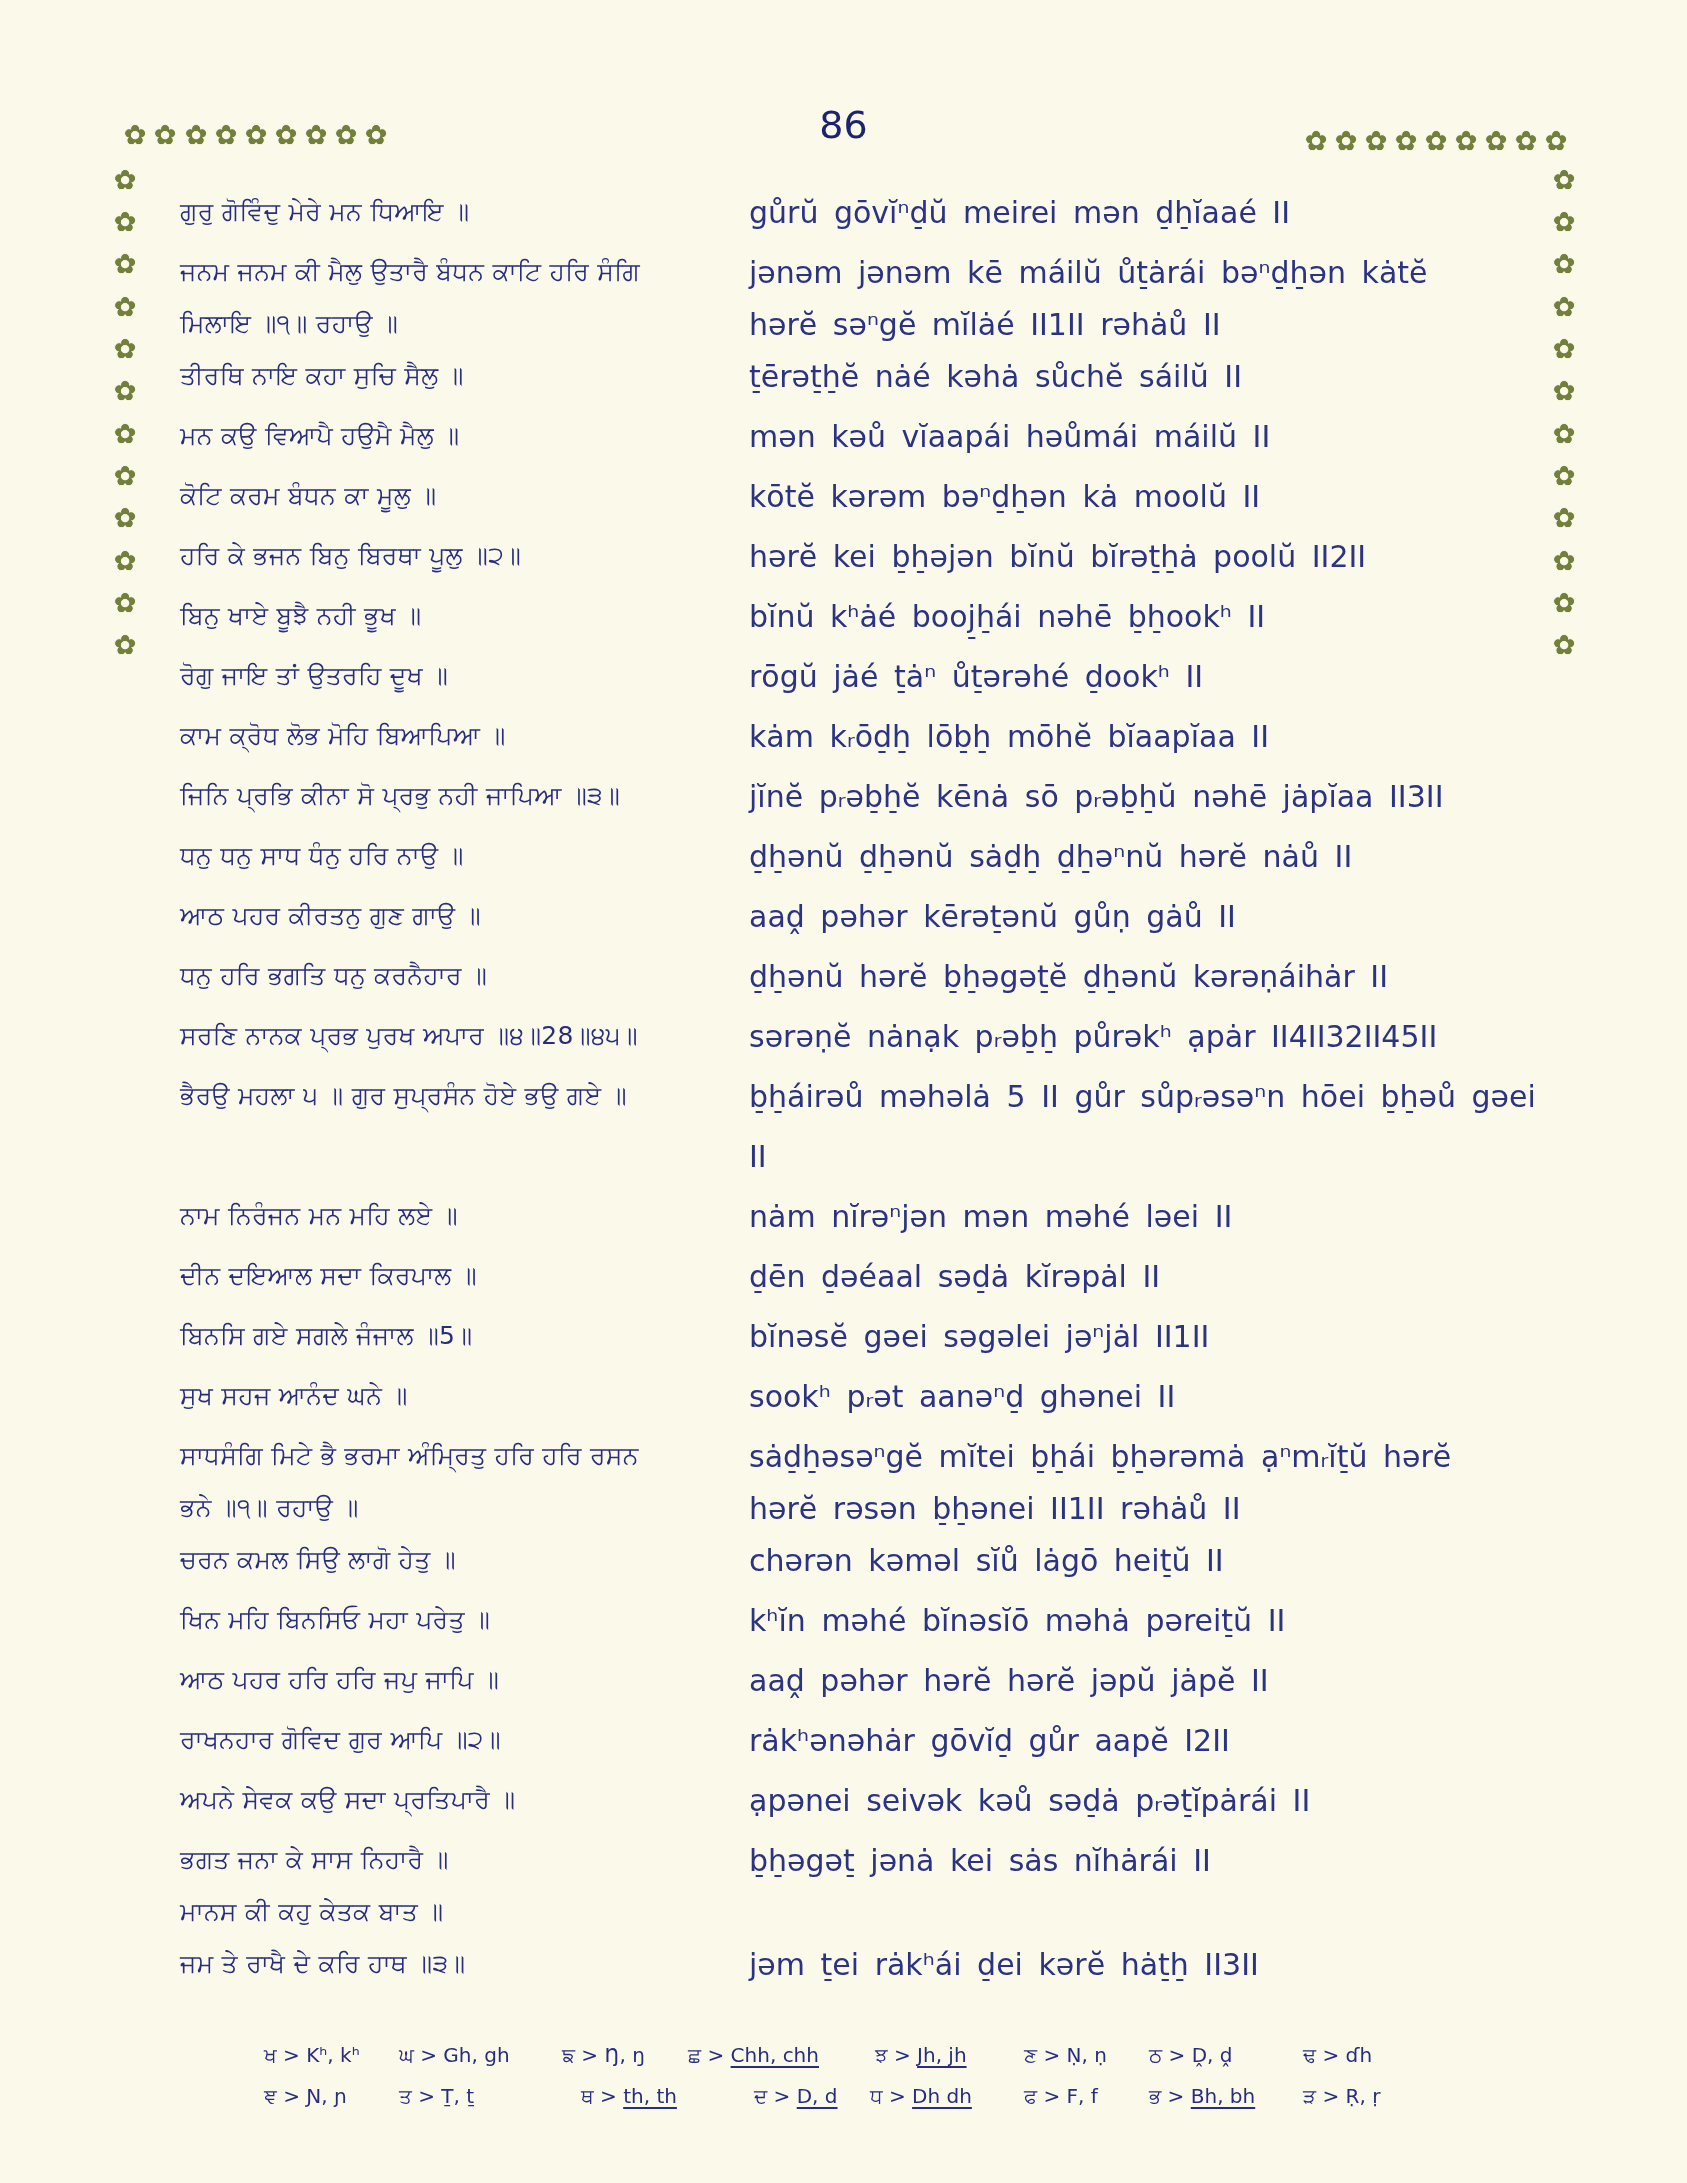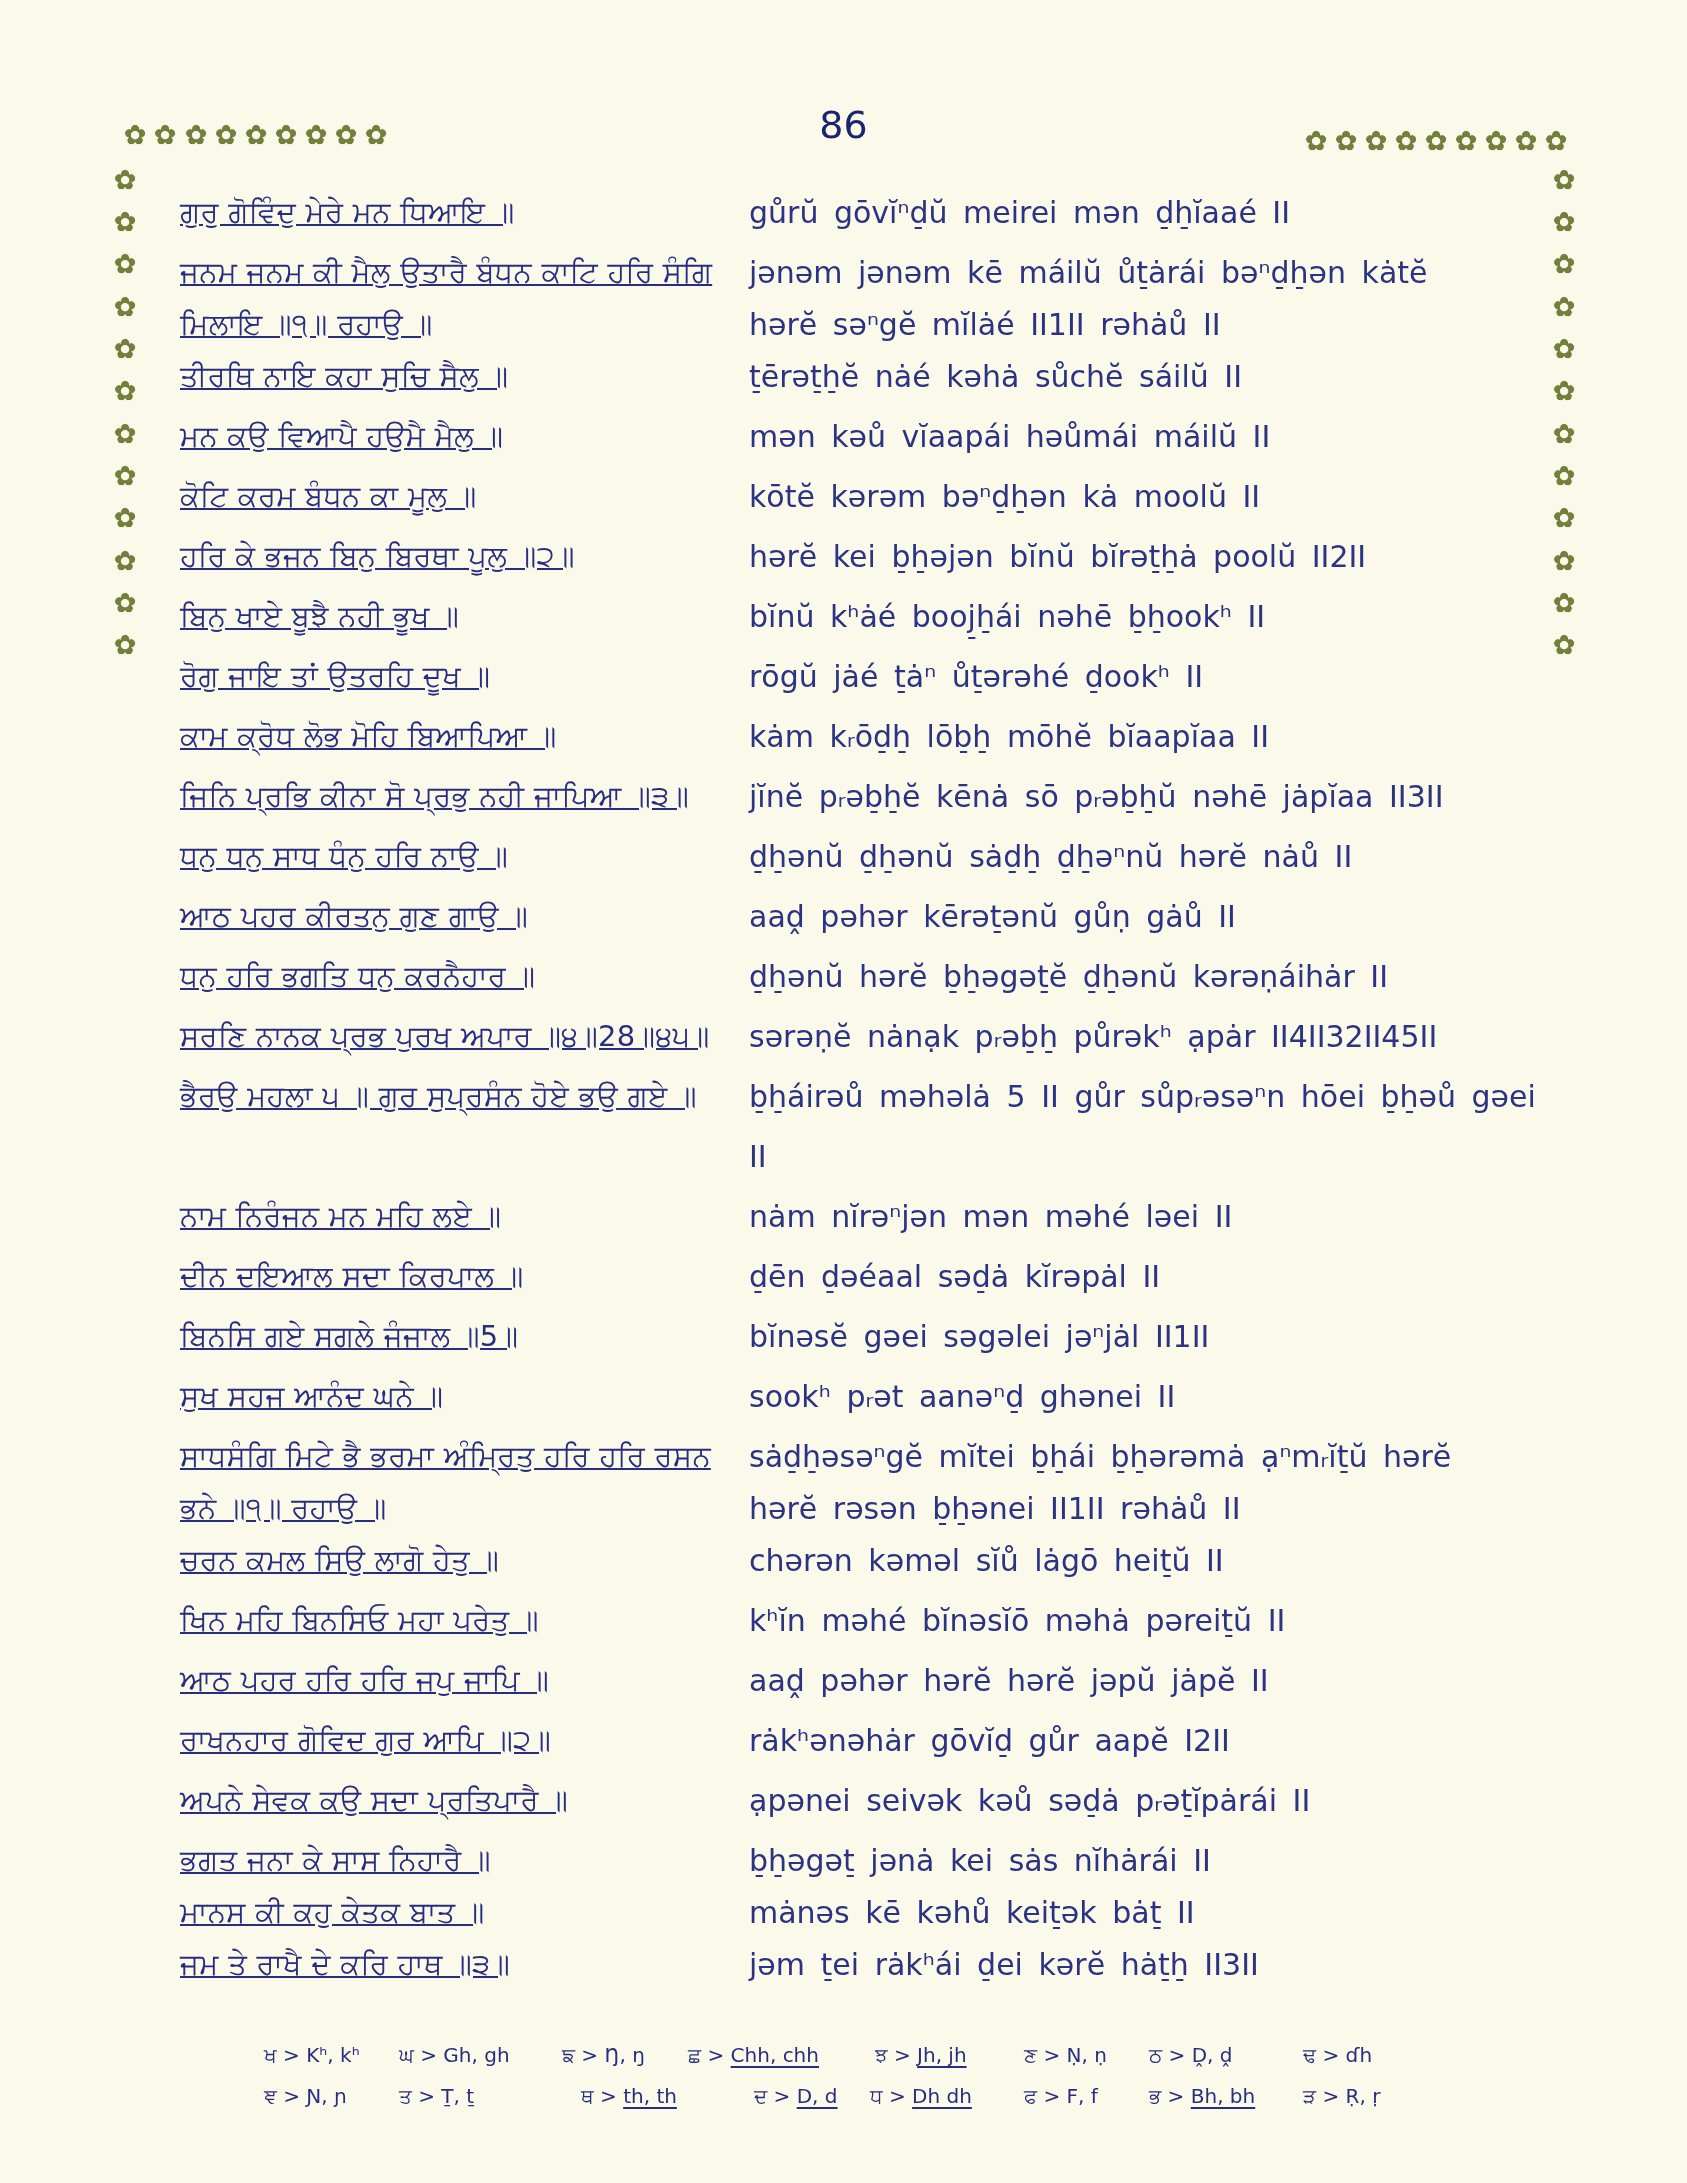--- a/index.html
+++ b/index.html
@@ -31,25 +31,24 @@
   }
   .line-row{
     display:flex;
     align-items:center;
     height:60px;
   }
   .line-row.cont{height:44px;}
   .gcell{
     width:569px;
     flex:0 0 569px;
-    font-size:29px;
+    font-size:25px;
     letter-spacing:0.3px;
     color:#272e80;
     white-space:nowrap;
-    text-decoration:underline;
   }
   .rcell{
     flex:1 1 auto;
     font-size:30px;
     color:#2b3383;
     word-spacing:6px;
     white-space:nowrap;
   }
   .footer{
     position:absolute;
@@ -228,21 +227,20 @@
       <div class="line-row">
         <div class="gcell">ਅਪਨੇ ਸੇਵਕ ਕਉ ਸਦਾ ਪ੍ਰਤਿਪਾਰੈ ॥</div>
         <div class="rcell">ạpənei seivək kəů səd̠ȧ pᵣət̠ĭpȧrái II</div>
       </div>
       <div class="line-row">
         <div class="gcell">ਭਗਤ ਜਨਾ ਕੇ ਸਾਸ ਨਿਹਾਰੈ ॥</div>
         <div class="rcell">b̠h̠əgət̠ jənȧ kei sȧs nĭhȧrái II</div>
       </div>
       <div class="line-row cont">
         <div class="gcell">ਮਾਨਸ ਕੀ ਕਹੁ ਕੇਤਕ ਬਾਤ ॥</div>
-        <div class="rcell">mȧnəs kē kəhů keit̠ək bȧt̠ II</div>
       </div>
       <div class="line-row">
         <div class="gcell">ਜਮ ਤੇ ਰਾਖੈ ਦੇ ਕਰਿ ਹਾਥ ॥੩॥</div>
         <div class="rcell">jəm t̠ei rȧkʰái d̠ei kərĕ hȧt̠h̠ II3II</div>
       </div>
     </div>
 
   <div class="footer" id="footer-key">
       <div class="fitem" style="left: 264px; top: 20px;"><span>ਖ &gt; </span><span>Kʰ, kʰ</span></div>
       <div class="fitem" style="left: 399px; top: 20px;"><span>ਘ &gt; </span><span>Gh, gh</span></div>

